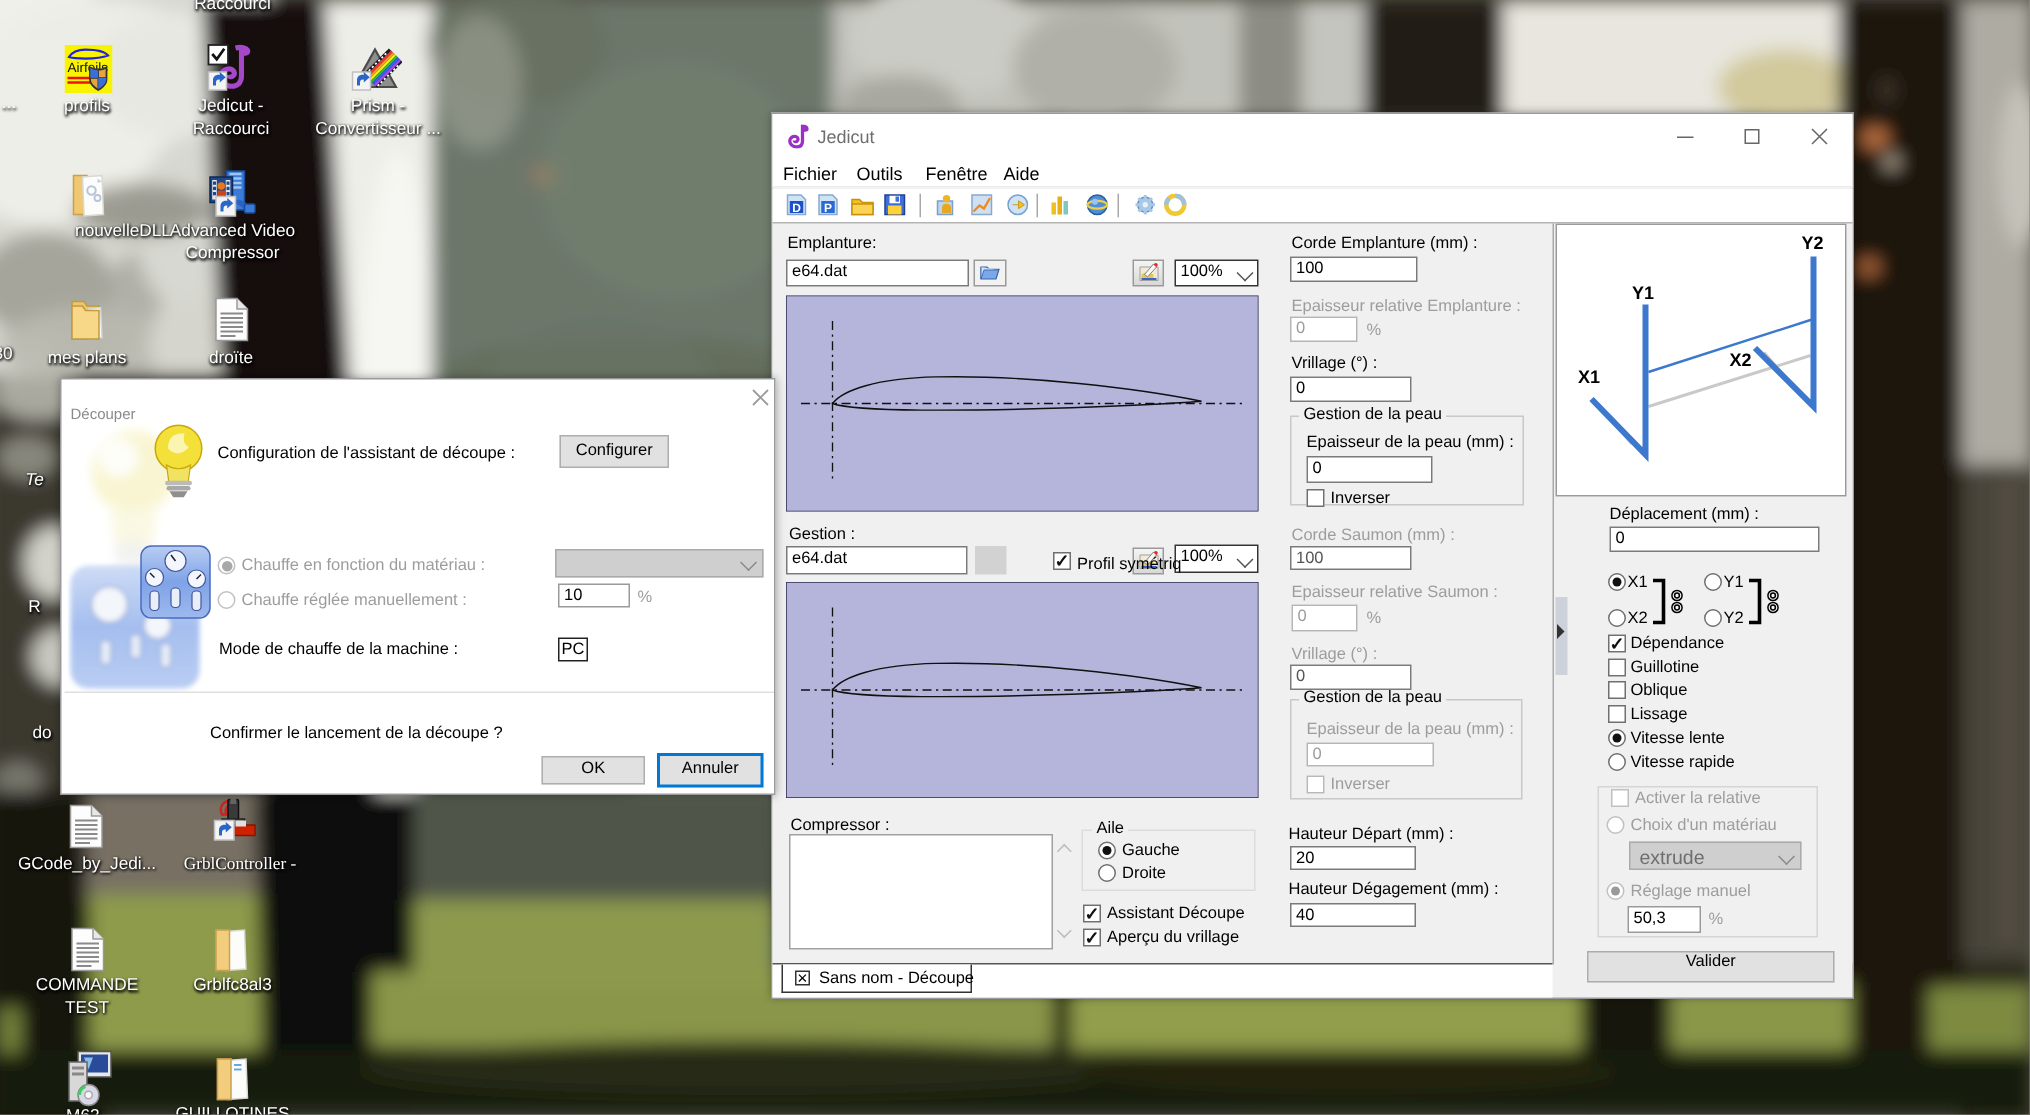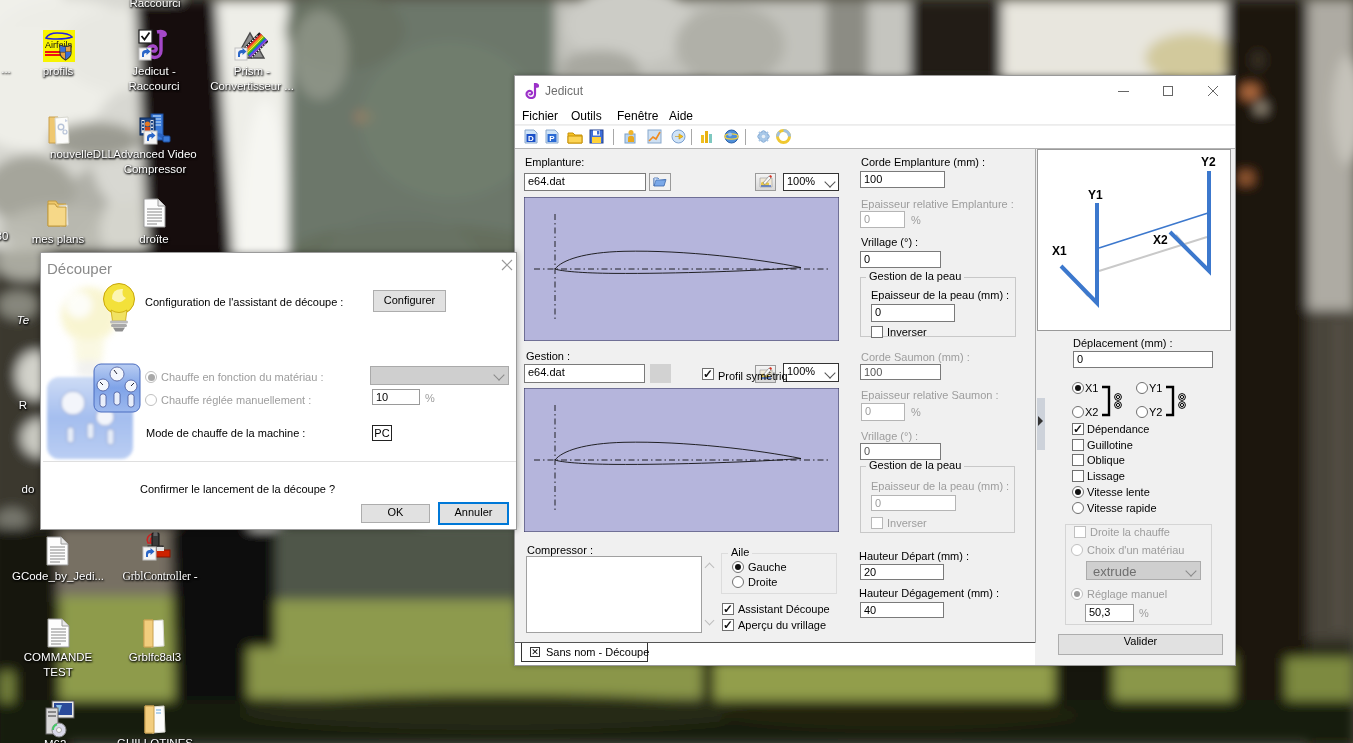--- a/index.html
+++ b/index.html
@@ -542,21 +542,21 @@
     <div class="cb" style="left:557px;top:305px;"></div>
         <span class="txt" style="left:572px;top:304px">Oblique</span>
     <div class="cb" style="left:557px;top:321px;"></div>
         <span class="txt" style="left:572px;top:320px">Lissage</span>
     <div class="rd on" style="left:557px;top:337px;"></div>
         <span class="txt" style="left:572px;top:336px">Vitesse lente</span>
     <div class="rd" style="left:557px;top:353px;"></div>
         <span class="txt" style="left:572px;top:352px">Vitesse rapide</span>
     <div class="gb" style="left:550px;top:375px;width:147px;height:101px;border-color:#d5d5d5;">
       <div class="cb" style="left:8px;top:1px;border-color:#c0c0c0;"></div>
-          <span class="txt gtxt" style="left:24px;top:0px">Droite la chauffe</span>
+          <span class="txt gtxt" style="left:24px;top:0px">Activer la relative</span>
       <div class="rd" style="left:5px;top:19px;border-color:#c0c0c0;"></div>
           <span class="txt gtxt" style="left:21px;top:18px">Choix d'un matériau</span>
       <div class="abs" style="left:20px;top:36px;width:115px;height:19px;background:#cfcfcf;border:1px solid #ababab;font-size:13px;color:#6e6e6e;padding:2px 0 0 6px;">extrude
         <div class="chev" style="left:100px;top:5px;border-color:#8a8a8a;"></div>
       </div>
       <div class="rd" style="left:5px;top:63px;border-color:#c0c0c0;"></div>
       <div class="abs" style="left:8px;top:66px;width:6px;height:6px;border-radius:50%;background:#9a9a9a;"></div>
       <span class="txt gtxt" style="left:21px;top:62px">Réglage manuel</span>
       <div class="tb" style="left:19px;top:79px;width:49px;height:18px;border-color:#9a9a9a;">50,3</div>
       <span class="txt gtxt" style="left:73px;top:81px">%</span>
@@ -566,21 +566,21 @@
 
   <div class="abs" style="left:0;top:566px;width:520px;height:23px;background:#fff;border-top:1px solid #555;">
     <div class="abs" style="left:6px;top:0px;width:127px;height:19px;background:#fff;border:1px solid #333;border-top:none;">
       <div class="abs" style="left:8px;top:4px;width:10px;height:10px;border:1px solid #333;font-size:9px;line-height:9px;text-align:center;">✕</div>
       <span class="txt" style="left:24px;top:2px;">Sans nom - Découpe</span>
     </div>
   </div>
 </div>
 
 <div id="dlg">
-  <div class="abs" style="left:6px;top:7px;font-size:15px;color:#8a8a8a;">Découper</div>
+  <div class="abs" style="left:6px;top:18px;font-size:10px;color:#8a8a8a;">Découper</div>
   <svg class="abs" style="left:460px;top:6px" width="12" height="12">
         <path d="M1 1 L11 11 M11 1 L1 11" stroke="#9a9a9a" stroke-width="1.2"></path>
       </svg>
 
   <svg class="abs" style="left:12px;top:26px" width="110" height="110" viewBox="0 0 110 110">
     <defs>
           <filter id="bulbblur">
             <feGaussianBlur stdDeviation="3.5"></feGaussianBlur>
           </filter>
         </defs>

